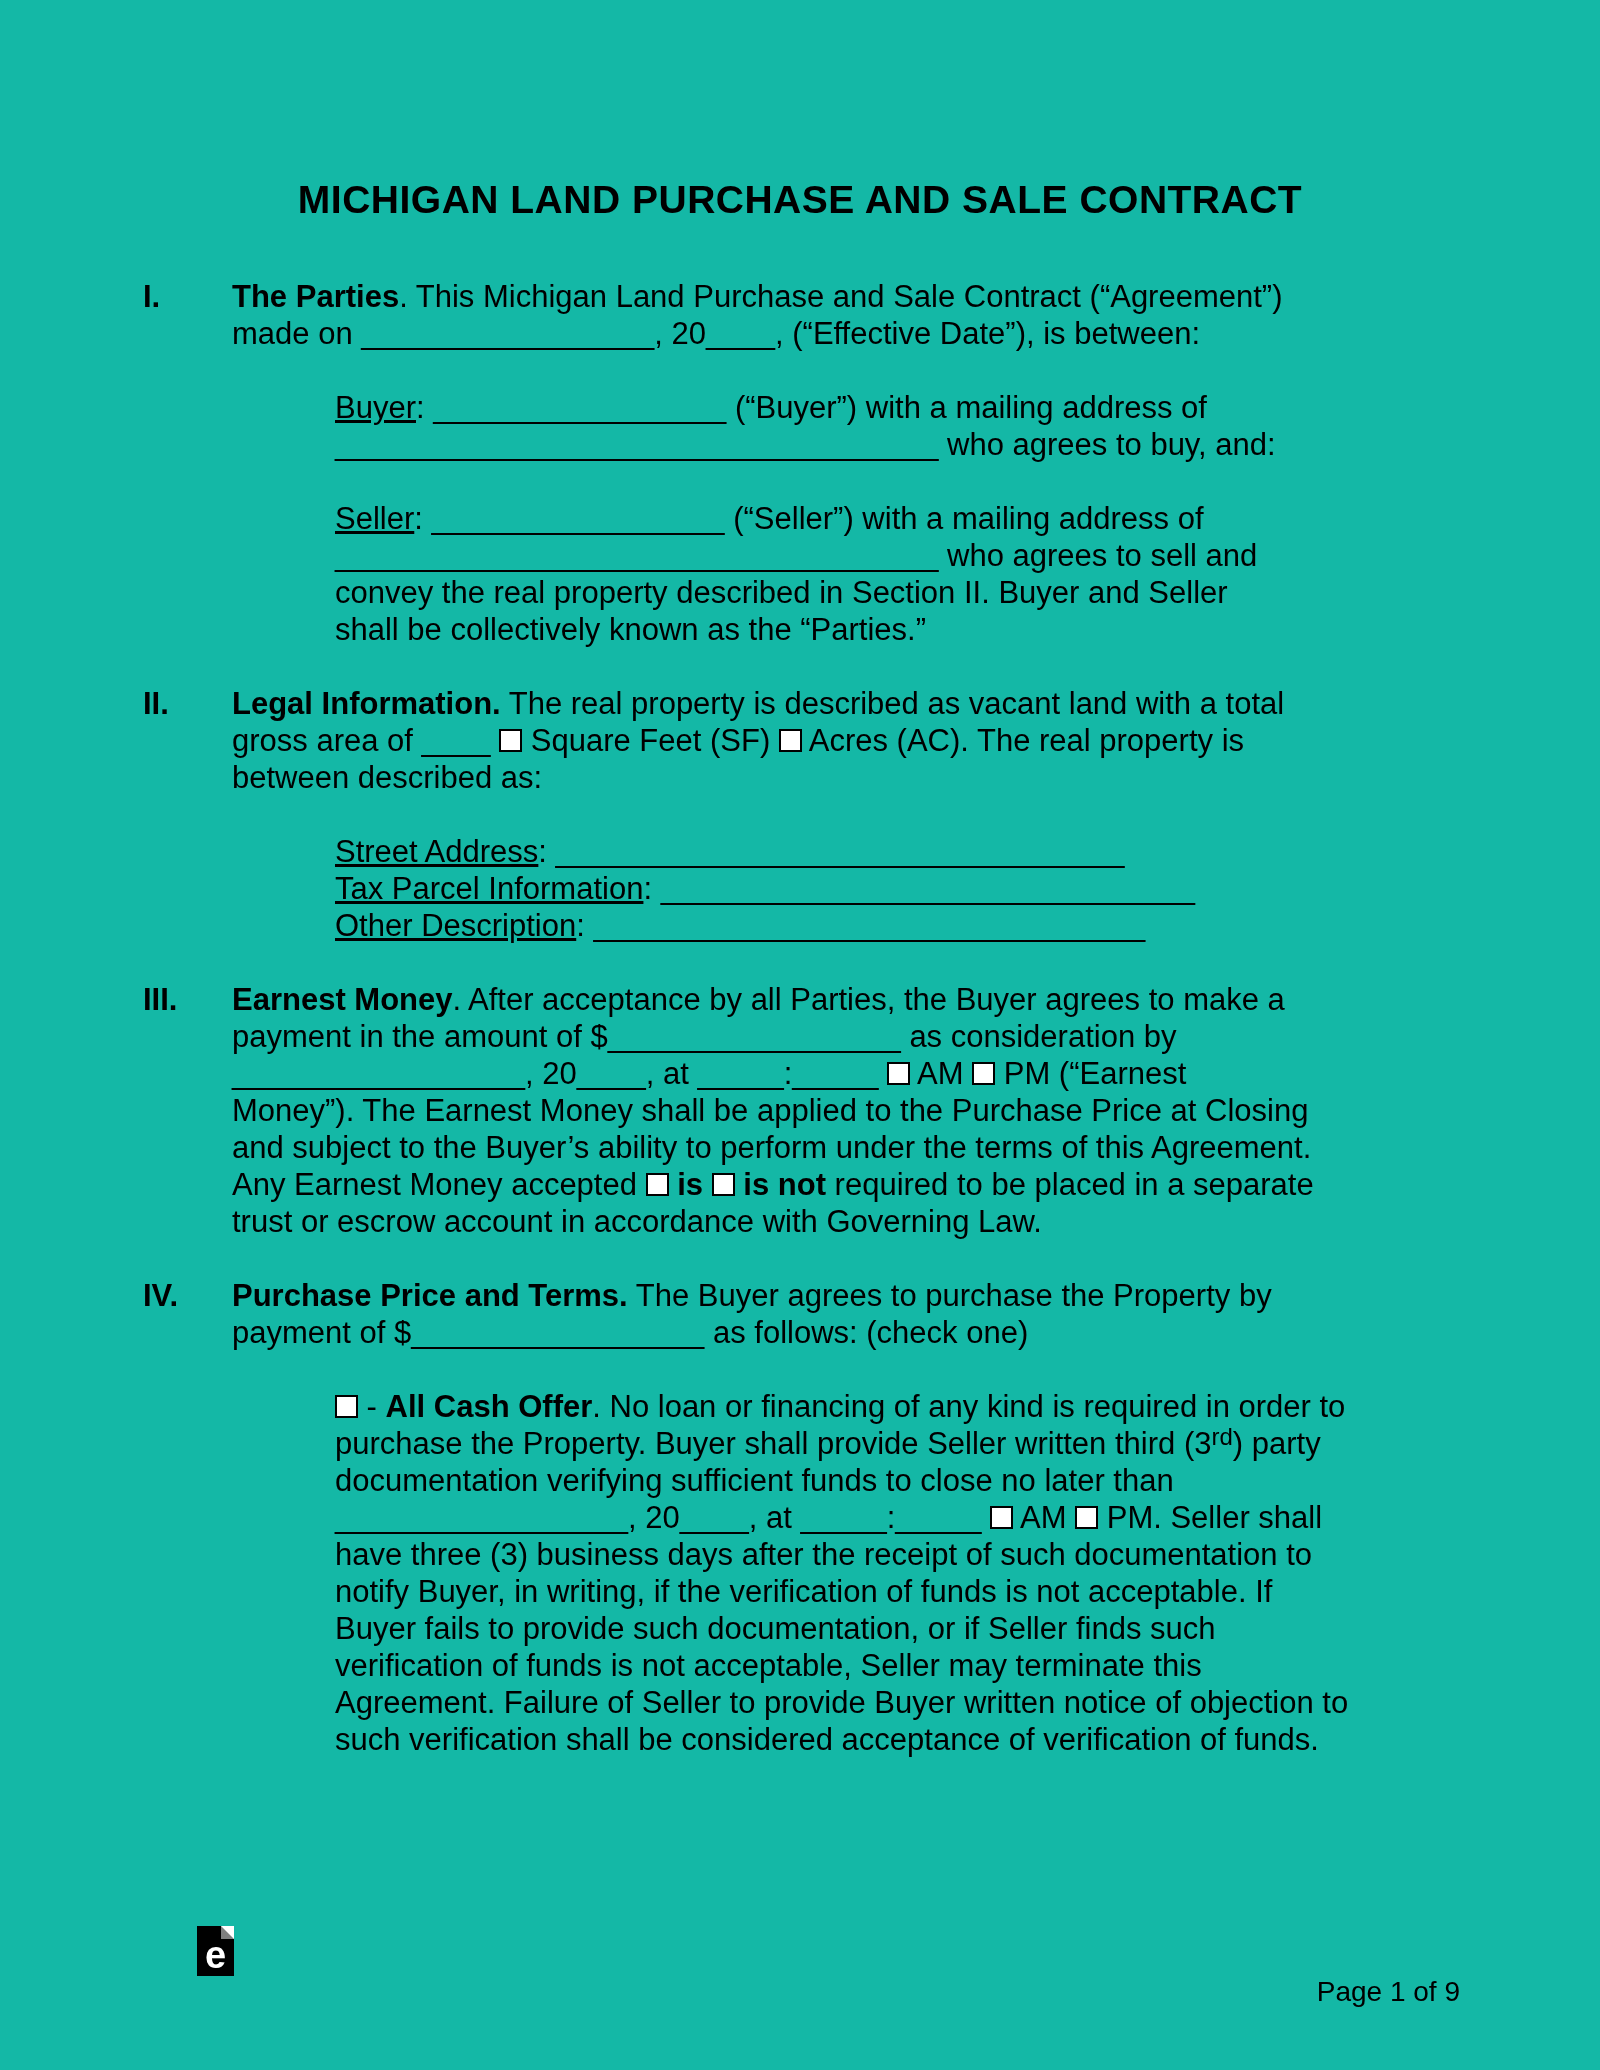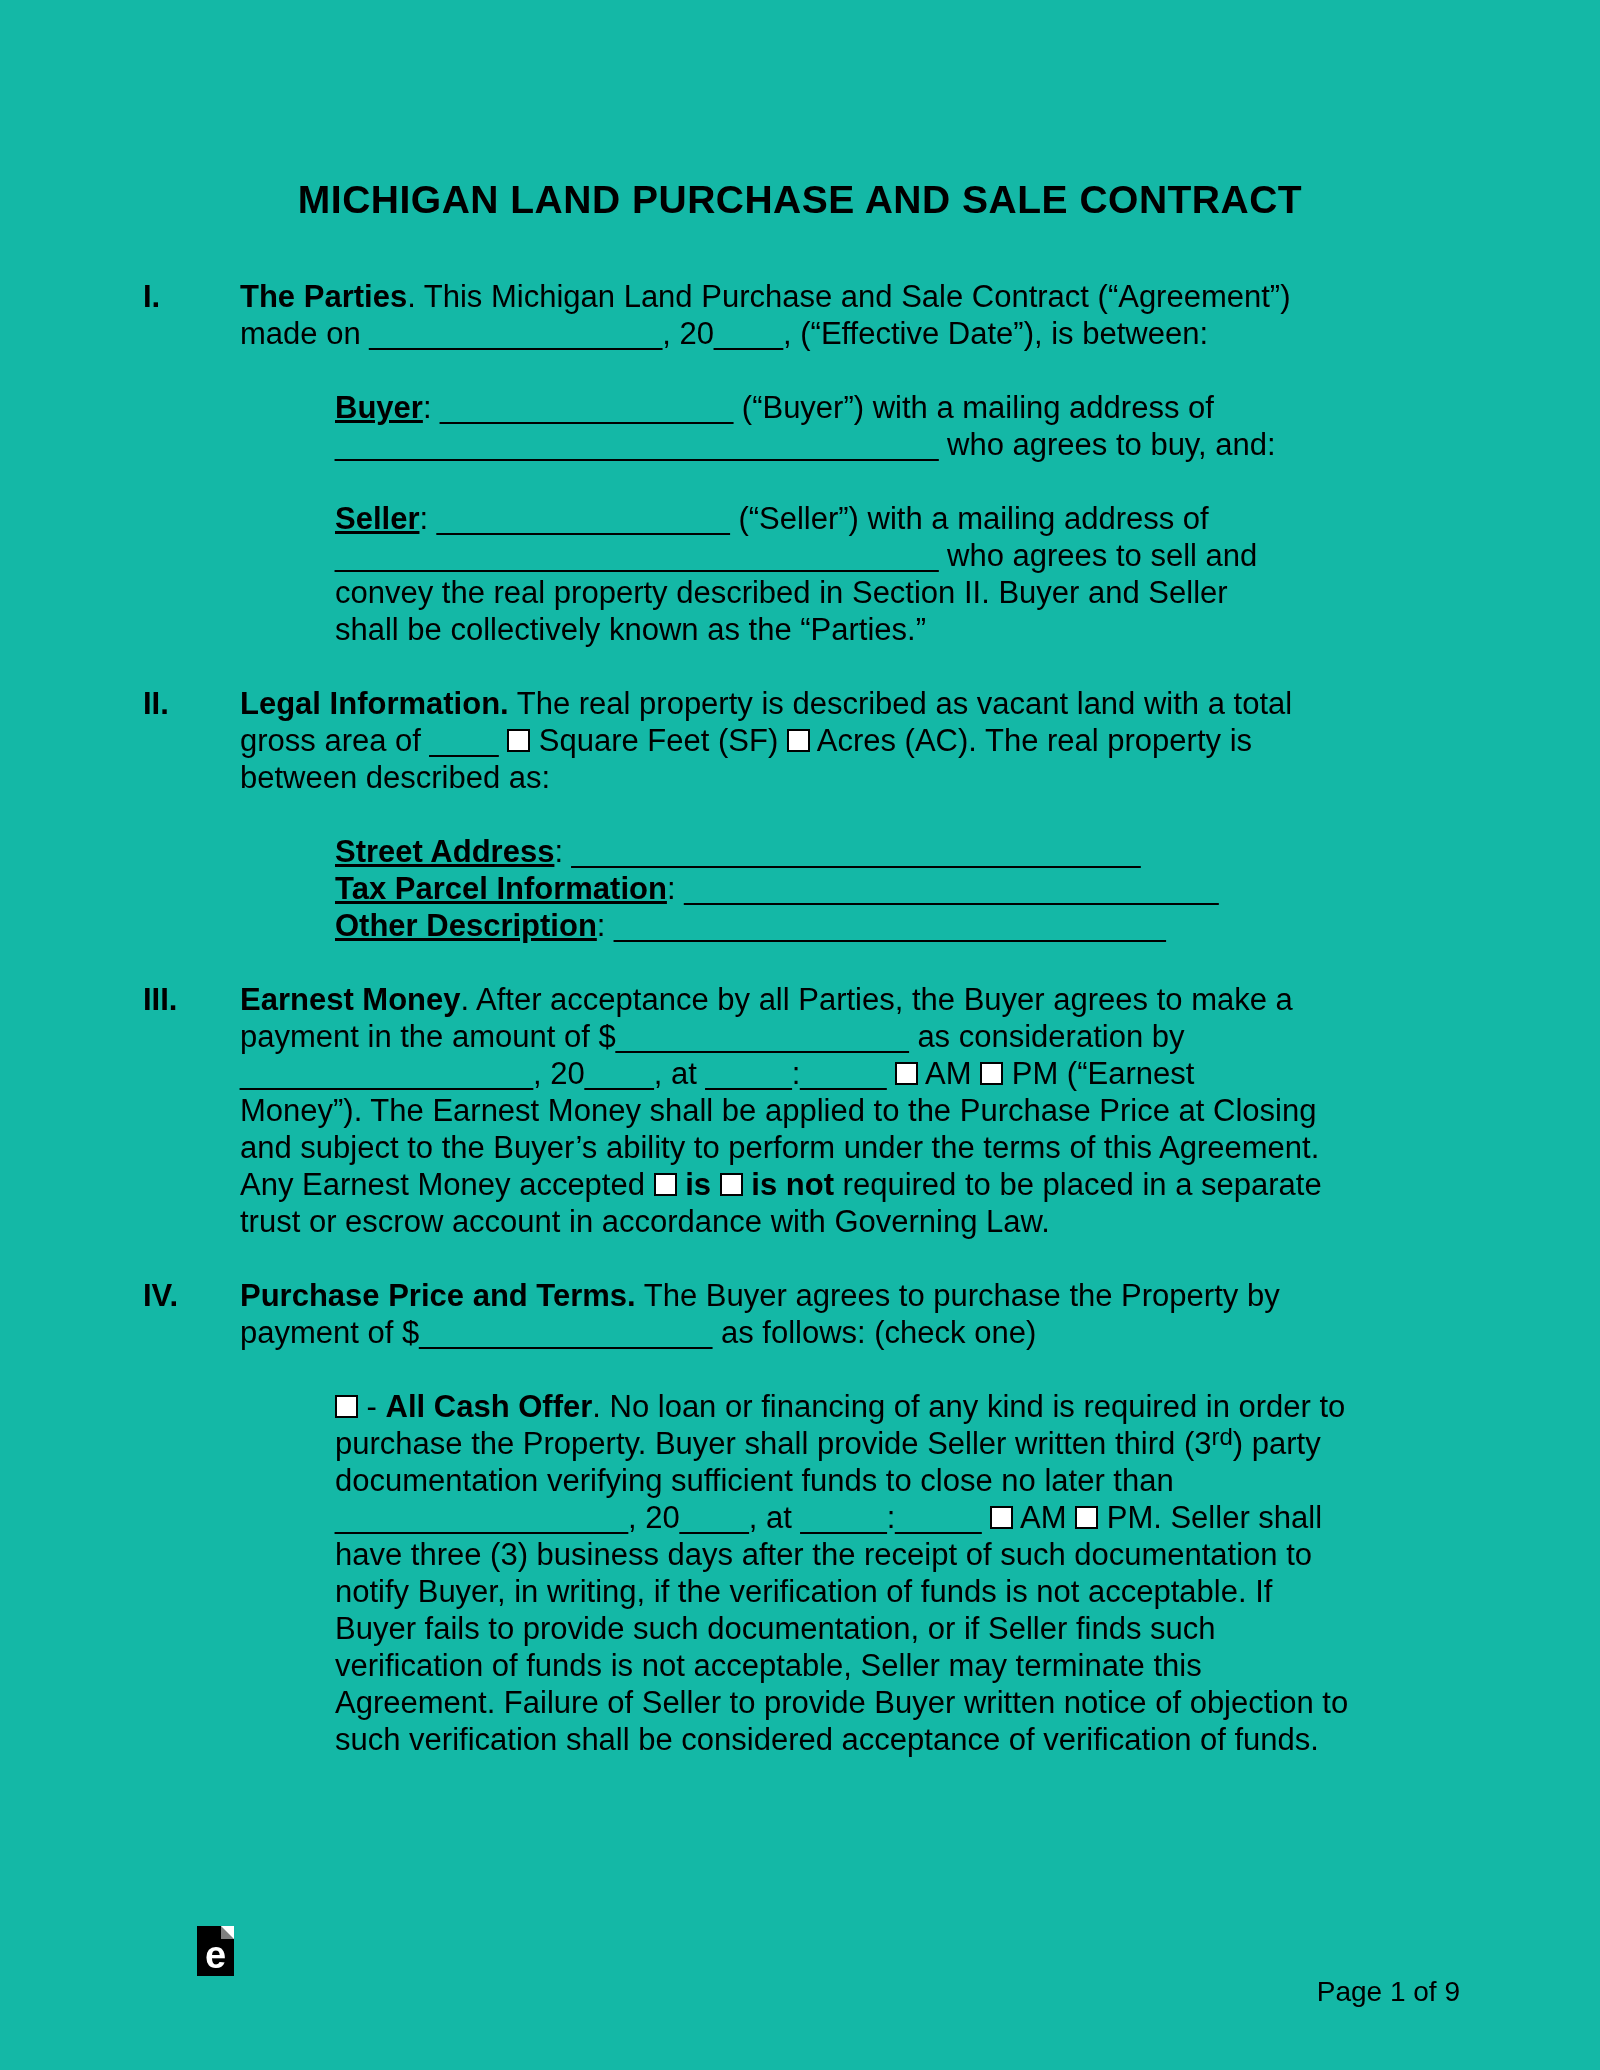--- a/index.html
+++ b/index.html
@@ -24,24 +24,24 @@
   }
   .content {
     position:absolute;
     left:143px;
     top:278px;
     width:1400px;
   }
   .section { display:flex; }
   .numeral { width:89px; flex-shrink:0; font-weight:bold; }
   .sec-body { flex:1; }
-  .para { margin:0 0 37px 8px; }
+  .para { margin:0 0 37px 0; }
   .para.indent { margin-left:103px; }
   .b { font-weight:bold; }
-  .u { text-decoration:underline;font-weight:bold; }
+  .u { text-decoration:underline; }
   .sup { font-size:24px; position:relative; top:-9px; line-height:0; }
   .cb {
     display:inline-block;
     width:19px;
     height:19px;
     border:2px solid #000;
     vertical-align:-1px;
     background:#fff;
   }
   .footer-logo {

